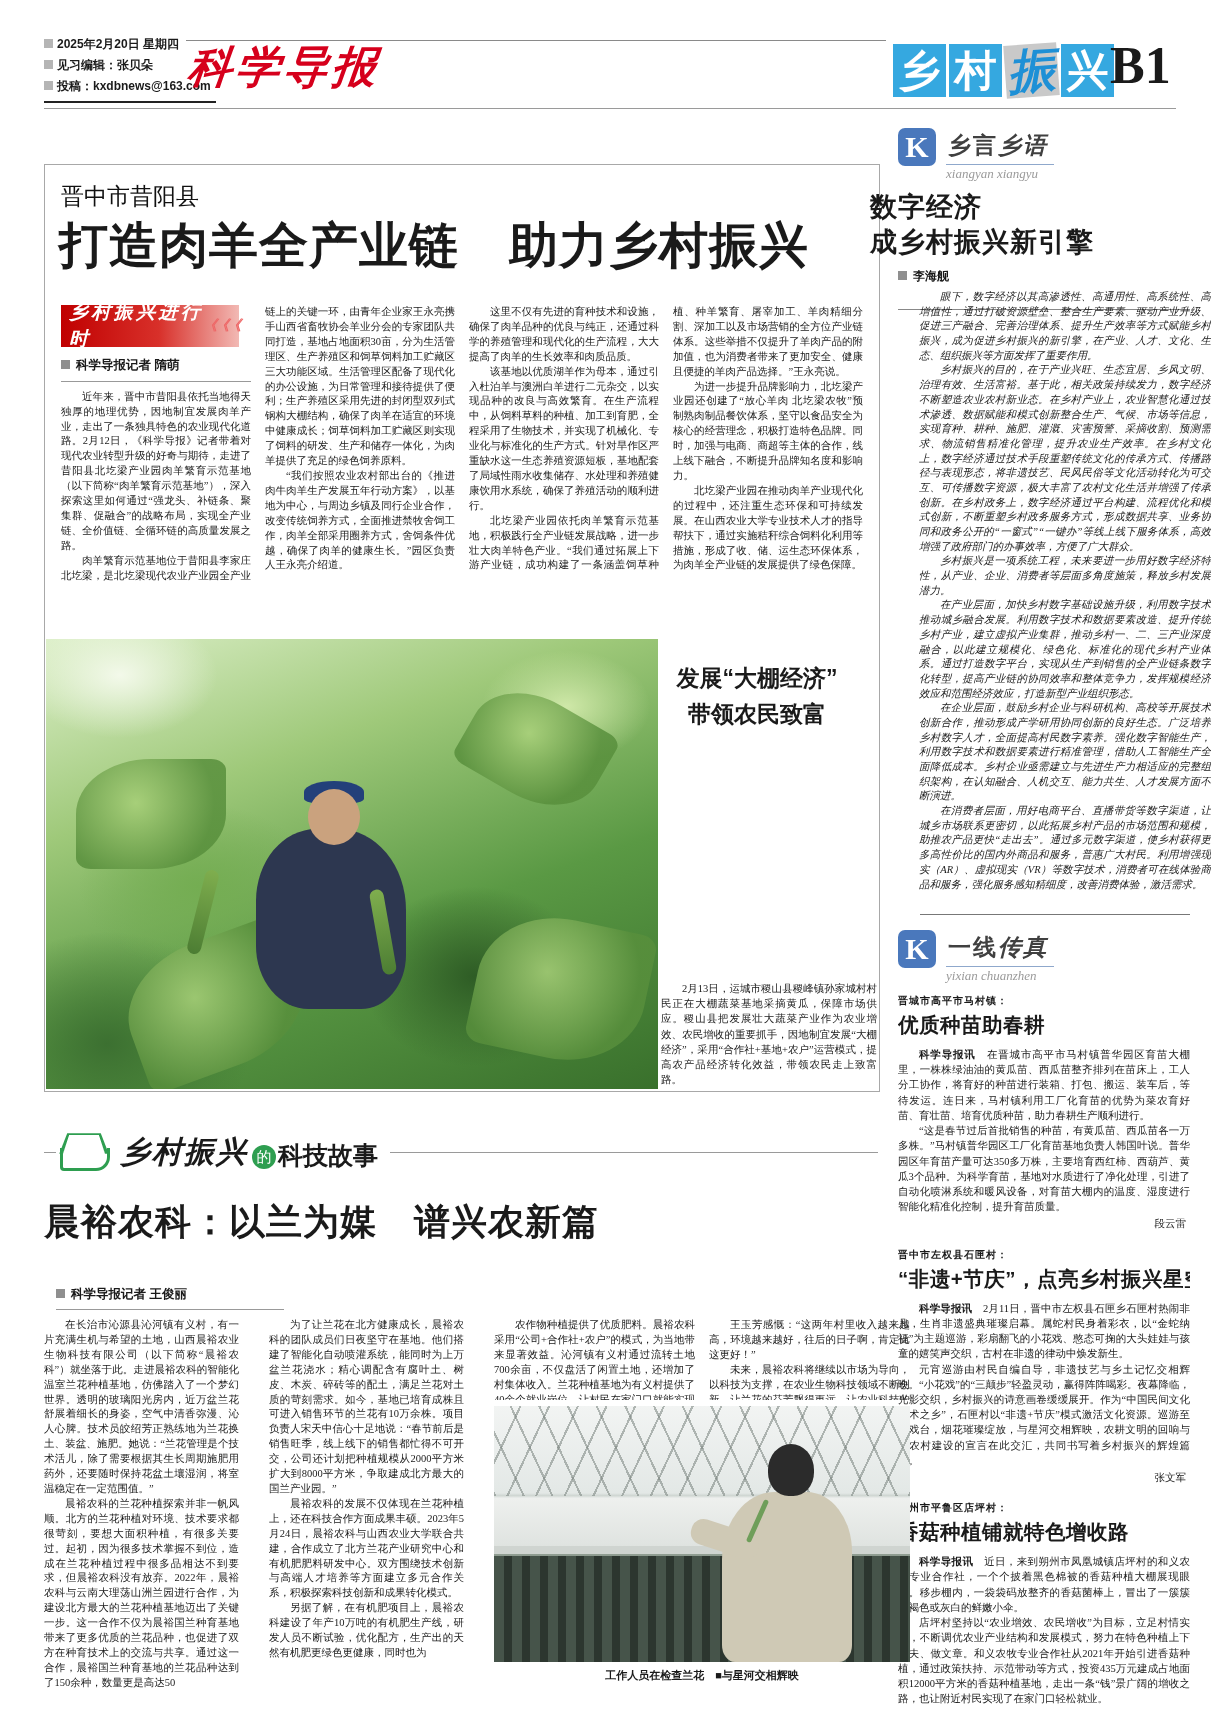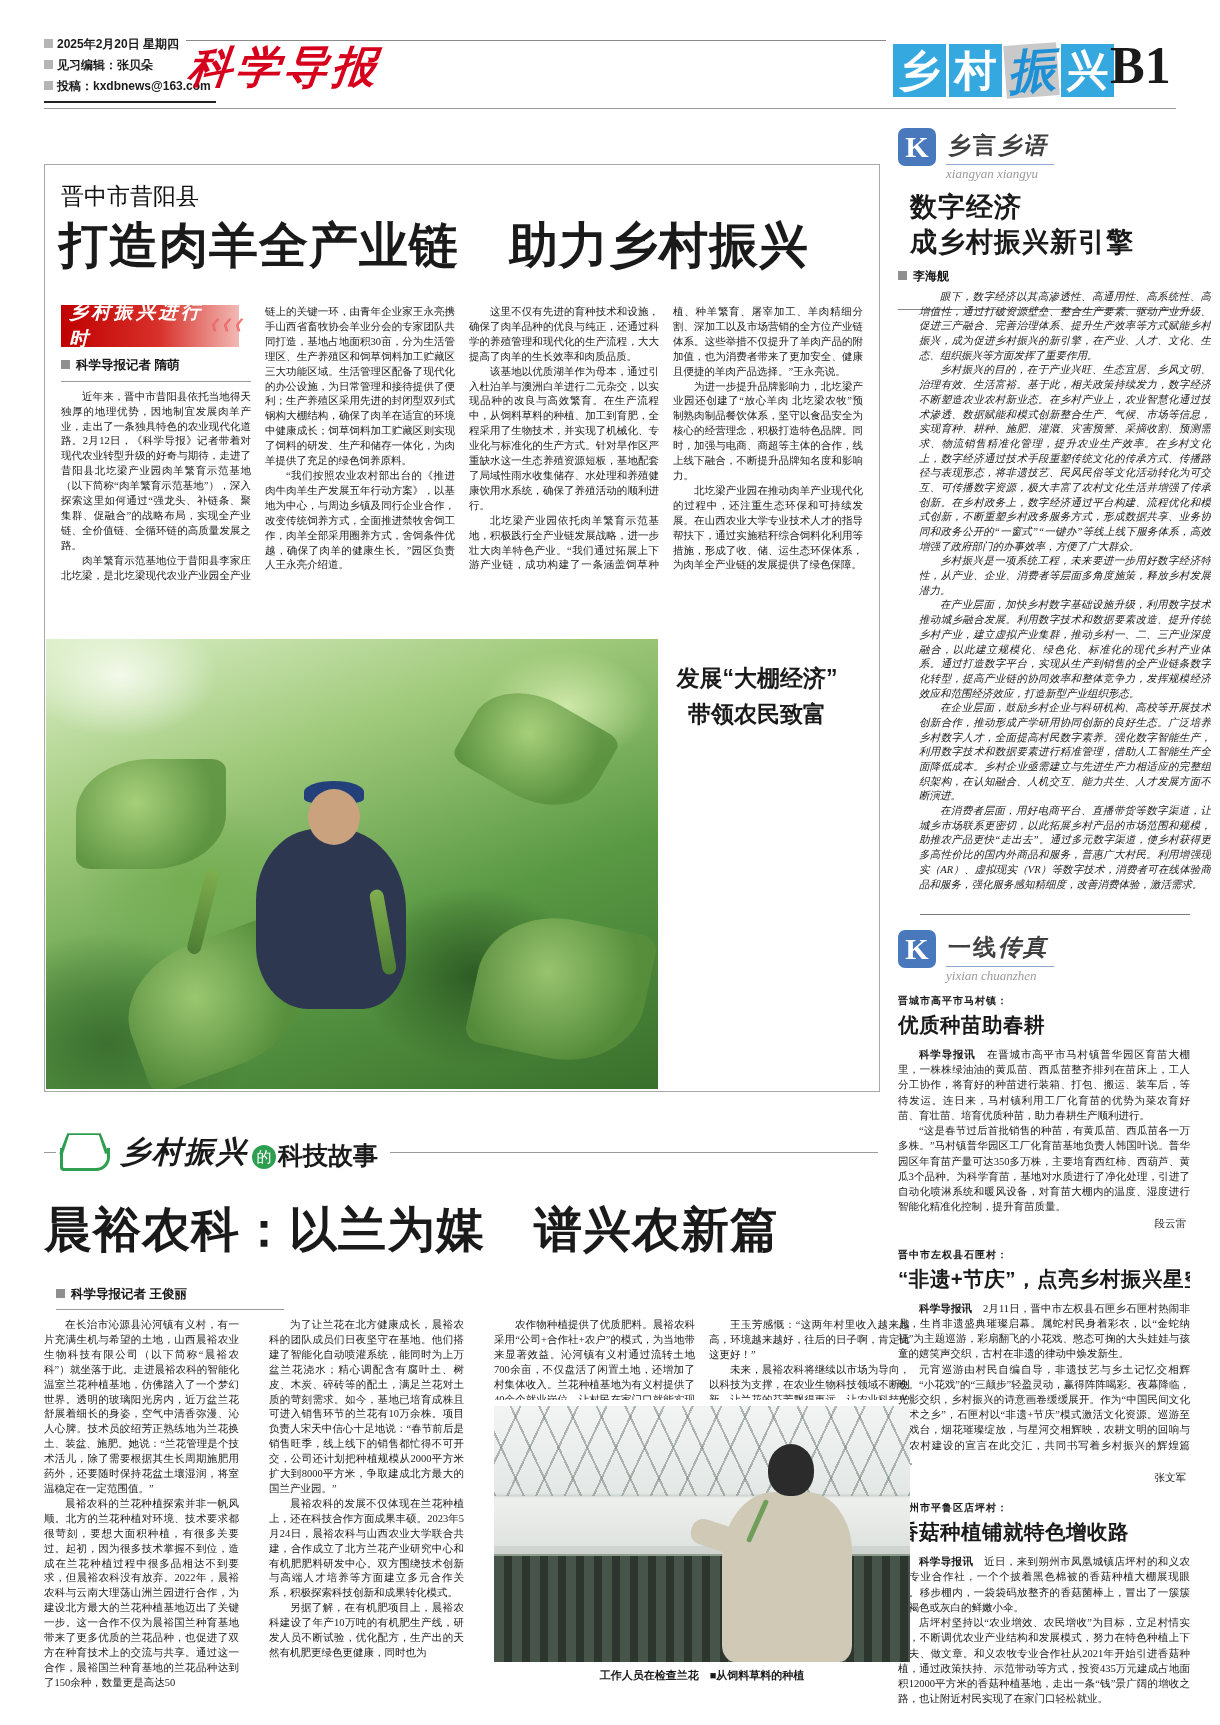--- a/index.html
+++ b/index.html
@@ -68,21 +68,21 @@
   
   .sechdr{display:flex;align-items:flex-start;}
   .klogo{width:38px;height:38px;background:#4a78bc;color:#fff;border-radius:7px;
          font-family:"Liberation Serif",serif;font-size:30px;font-weight:bold;
          display:flex;align-items:center;justify-content:center;flex:0 0 auto;}
   .sectit{margin-left:10px;border-bottom:1px solid #8fa8cc;padding:2px 6px 3px 2px;}
   .sectit .cn{font-size:23px;font-weight:bold;color:#404040;letter-spacing:2px;white-space:nowrap;}
   .sectit .cn .script{font-style:italic;font-family:"Liberation Serif",serif;}
   .secpin{margin-left:10px;font-size:13px;color:#9a9a9a;font-style:italic;margin-top:1px;}
   .xyxy{left:898px;top:128px;width:292px;}
-  .essayhead{left:910px;top:190px;width:292px;font-size:27px;font-weight:700;line-height:1.3;
+  .essayhead{left:870px;top:190px;width:292px;font-size:27px;font-weight:700;line-height:1.3;
              letter-spacing:1px;}
   .essaybyline{left:898px;top:268px;width:292px;font-size:12px;font-weight:bold;
                border-bottom:1px solid #888;padding-bottom:24px;}
   .essay{left:898px;top:290px;width:292px;height:618px;font-style:italic;font-size:10.5px;
          line-height:1.40;overflow:hidden;margin-left:21px;}
   .midrule{left:920px;top:914px;width:270px;height:1px;background:#777;}
   .yxcz{left:898px;top:930px;width:292px;}
   .frontline{left:898px;top:994px;width:292px;height:712px;overflow:hidden;}
   .fl-kicker{font-size:10px;font-weight:bold;letter-spacing:1px;}
   .fl-head{font-size:20.5px;font-weight:900;margin:3px 0 8px 0;letter-spacing:0.5px;white-space:nowrap;}
@@ -98,21 +98,21 @@
   .house{width:56px;height:48px;position:relative;margin-right:8px;}
   .house .roof{position:absolute;left:8px;top:2px;width:34px;height:20px;border:3px solid #2e9e50;
                border-bottom:none;transform:perspective(30px) rotateX(30deg);}
   .house .base{position:absolute;left:4px;top:20px;width:44px;height:20px;border:3px solid #2e9e50;
                border-radius:0 0 14px 4px;border-top:none;}
   .techlogo .callig{font-size:30px;font-weight:bold;font-style:italic;letter-spacing:2px;}
   .decircle{width:24px;height:24px;border-radius:50%;background:#2e9e50;color:#fff;font-size:15px;
             display:flex;align-items:center;justify-content:center;margin:10px 2px 0 4px;}
   .techlogo .rest{font-size:25px;font-weight:900;margin-top:6px;
                   font-family:"Liberation Sans","DejaVu Sans",sans-serif;}
-  .techhead{left:44px;top:1198px;width:834px;font-size:48px;font-weight:900;letter-spacing:1px;
+  .techhead{left:44px;top:1198px;width:834px;font-size:36px;font-weight:900;letter-spacing:1px;
             white-space:nowrap;}
   .techbyline{left:56px;top:1286px;width:228px;font-size:12.5px;font-weight:bold;
               border-bottom:1px solid #999;padding-bottom:6px;}
   .techbody{left:44px;top:1318px;width:834px;height:374px;display:flex;gap:30px;
             font-size:10.5px;line-height:1.42;}
   .tcol{width:195px;flex:0 0 auto;overflow:hidden;height:372px;}
   .twrap{flex:1 1 auto;display:flex;flex-direction:column;}
   .twrap .toprow{display:flex;gap:14px;height:82px;overflow:hidden;}
   .twrap .toprow > div{width:50%;overflow:hidden;}
   
@@ -188,20 +188,24 @@
       <div class="farmer-cap"></div>
       <div class="farmer-head"></div>
       <div class="cuke" style="left:150px;top:230px;transform:rotate(14deg);"></div>
       <div class="cuke" style="left:330px;top:250px;transform:rotate(-10deg);"></div>
     </div>
 
     <div class="abs caphead sans">
       <div>发展“大棚经济”</div>
       <div>带领农民致富</div>
     </div>
+    <div class="abs captext just">
+      <p>2月13日，运城市稷山县稷峰镇孙家城村村民正在大棚蔬菜基地采摘黄瓜，保障市场供应。稷山县把发展壮大蔬菜产业作为农业增效、农民增收的重要抓手，因地制宜发展“大棚经济”，采用“合作社+基地+农户”运营模式，提高农产品经济转化效益，带领农民走上致富路。</p>
+
+    </div>
   </div>
 
   <div class="abs xyxy sechdr">
     <div class="klogo">K</div>
     <div>
       <div class="sectit sans"><span class="cn"><span>乡言</span><span class="script">乡语</span></span></div>
       <div class="secpin">xiangyan  xiangyu</div>
     </div>
   </div>
   <div class="abs essayhead sans">
@@ -290,18 +294,18 @@
       <div class="photo2">
         <div class="truss"></div>
         <div class="bench-rail"></div>
         <div class="benches"></div>
         <div class="person-body"></div>
         <div class="person-head"></div>
         <div class="person-arm"></div>
         <div class="orchid"></div>
       </div>
       <div class="tcaption">
-        <span>工作人员在检查兰花</span>　<span>■从饲料草料的种植</span>
+        <span>工作人员在检查兰花</span>　<span>■与星河交相辉映</span>
       </div>
     </div>
   </div>
 
 </div>
 
 </body></html>

